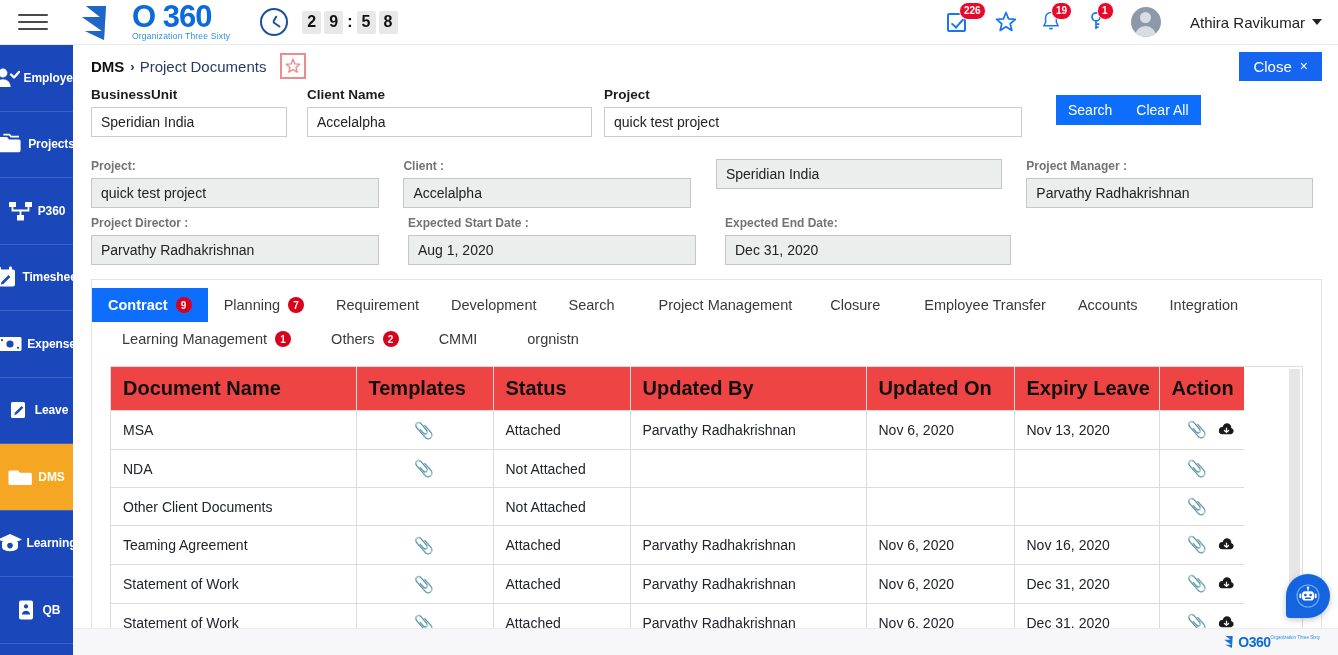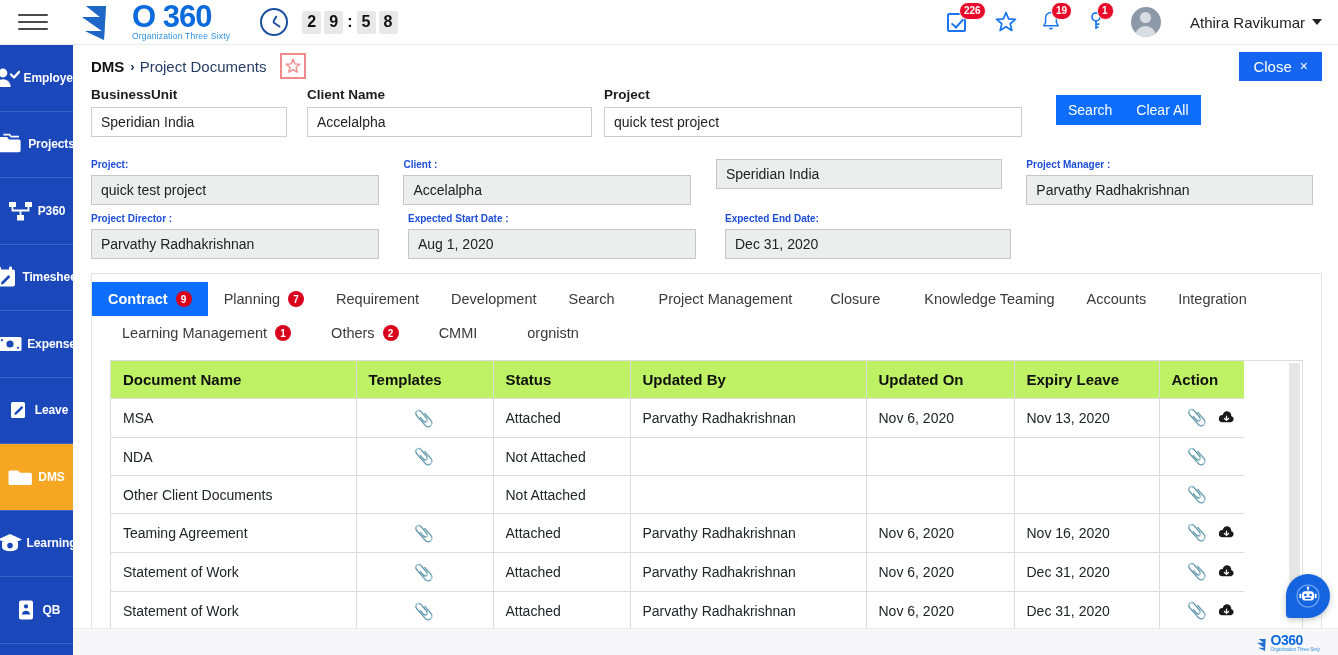--- a/index.html
+++ b/index.html
@@ -141,21 +141,21 @@
     color: #222; padding: 0 9px; font-family: inherit; border-radius: 0;
   }
   .sbtn {
     background: #0d6efd; color: #fff; border: none; font-size: 14px;
     padding: 7px 12px; cursor: pointer; font-family: inherit; height: 30px;
   }
 
   
   #details { padding: 0 16px 0 18px; }
   .drow { display: flex; margin-bottom: 8px; }
-  .dlabel { font-size: 10px; font-weight: bold; color: #1d4ed8; margin-bottom: 5px; display: block; }
+  .dlabel { font-size: 12px; font-weight: bold; color: #737373; margin-bottom: 5px; display: block; }
   .dval {
     height: 30px; background: #eceded; border: 1px solid #c6c6c6; font-size: 14px;
     color: #222; display: flex; align-items: center; padding: 0 9px;
   }
 
   
   #tabs-panel {
     margin: 14px 16px 0 18px; border: 1px solid #e3e3e3; border-bottom: none;
     height: 414px; position: relative; background: #fff;
   }
@@ -171,23 +171,23 @@
     align-items: center; justify-content: center;
   }
 
   
   #table-wrap {
     margin: 10px 18px 0 18px; border: 1px solid #dcdcdc; border-bottom: none;
     height: 345px; overflow: hidden; position: relative; background: #fff;
   }
   table { border-collapse: collapse; width: 1133px; table-layout: fixed; }
   th {
-    font-size: 15px; color: #111; font-weight: bold; text-align: left;
+    font-size: 20px; color: #111; font-weight: bold; text-align: left;
     padding: 10px 12px; border-right: 1px solid #dcdcdc; border-bottom: 1px solid #dcdcdc;
-    background: #bef264; white-space: nowrap;
+    background: #ef4444; white-space: nowrap;
   }
   td {
     font-size: 14px; color: #212529; padding: 9px 12px;
     border-right: 1px solid #dcdcdc; border-bottom: 1px solid #dcdcdc;
     height: 31px; white-space: nowrap; overflow: hidden;
   }
   th:last-child, td:last-child { border-right: none; }
   .c-doc { width: 245px; }
   .c-tpl { width: 137px; text-align: center; }
   .c-sts { width: 137px; }
@@ -492,21 +492,21 @@
       <div class="tab">
         <span>Search</span>
       </div>
       <div class="tab" style="padding-left:28px">
         <span>Project Management</span>
       </div>
       <div class="tab" style="padding-left:22px">
         <span>Closure</span>
       </div>
       <div class="tab" style="padding-left:28px">
-        <span>Knowledge Teaming</span>
+        <span>Employee Transfer</span>
       </div>
       <div class="tab">
         <span>Accounts</span>
       </div>
       <div class="tab">
         <span>Integration</span>
       </div>
       <div class="tab" style="margin-left:14px">
         <span>Learning Management</span>
         <span class="tbadge">1</span>
@@ -665,18 +665,18 @@
     <rect x="3.4" y="9.6" width="1.9" height="4.6" rx="0.9" fill="#fff"></rect>
     <rect x="18.7" y="9.6" width="1.9" height="4.6" rx="0.9" fill="#fff"></rect>
   </svg>
 </div>
 
 <div id="footer">
   <div style="display:flex;align-items:flex-end">
     <svg width="15" height="14" viewBox="0 0 42 36">
       <path d="M30 1 L10 1 L24 12 L6 12 L26 26 L9 26 L28 35 Z" fill="#1f6fd0"></path>
     </svg>
-    <div style="display:flex;flex-direction:column;margin-left:1px">
+    <div style="display:flex;flex-direction:row;margin-left:1px">
       <span class="f-logo-360">O360</span>
       <span class="f-sub">Organization Three Sixty</span>
     </div>
   </div>
 </div>
 
 </body></html>

